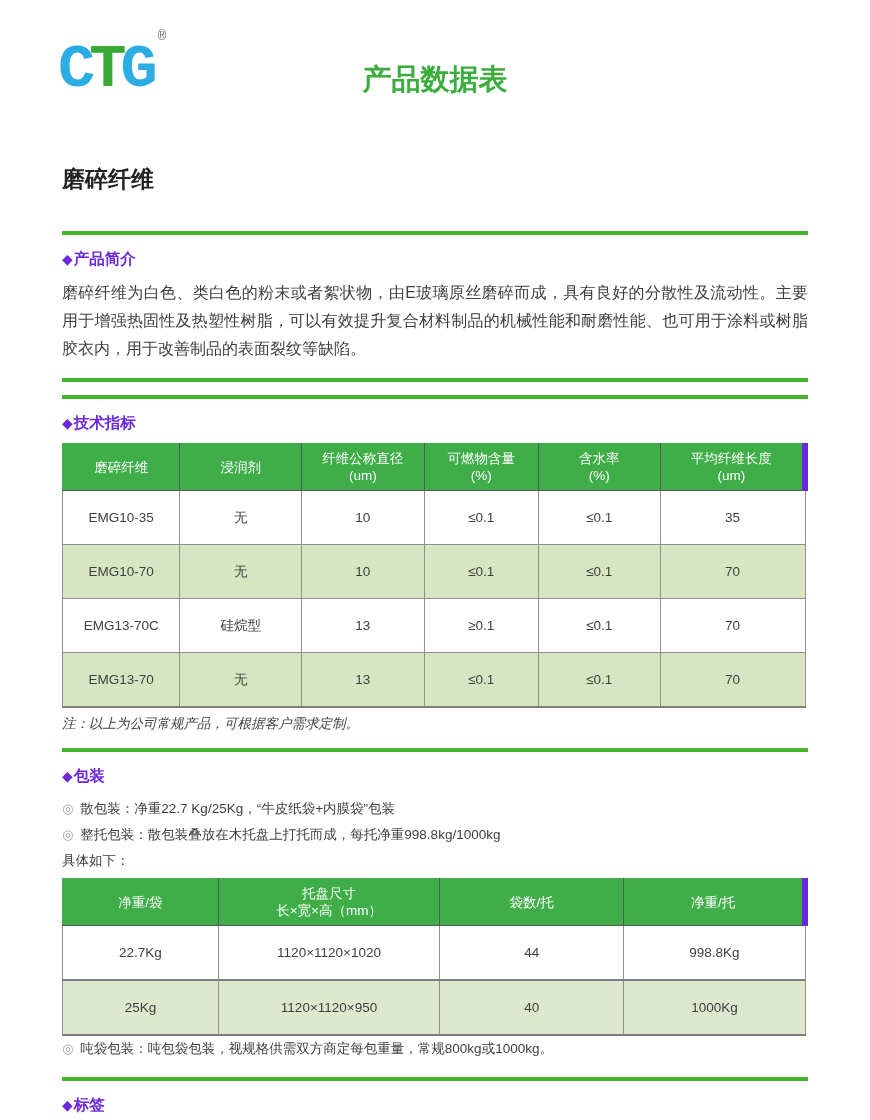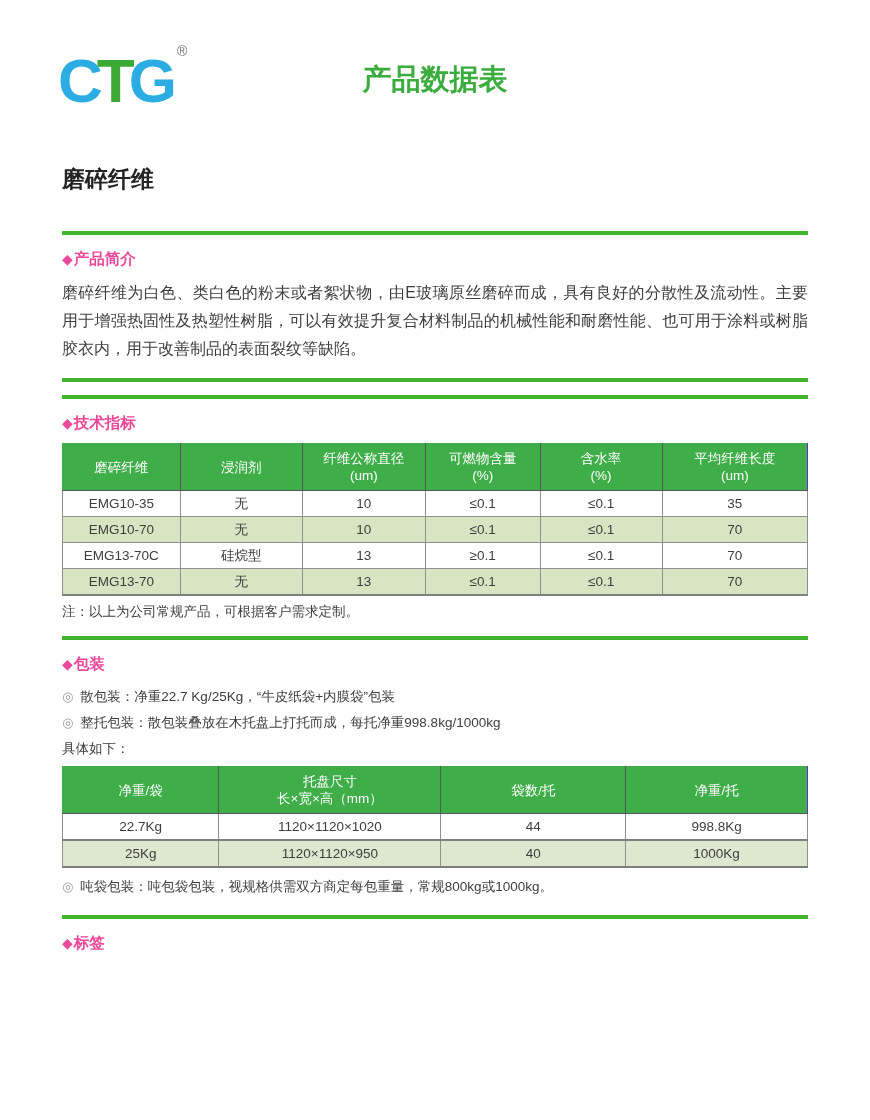--- a/index.html
+++ b/index.html
@@ -9,22 +9,22 @@
     background: #ffffff;
     font-family: "Liberation Sans", "DejaVu Sans", sans-serif;
     color: #3e3e3e;
     overflow: hidden;
   }
   .page { padding: 26px 62px 0 62px; }
 
   
   .doc-header { position: relative; height: 92px; }
   .logo {
-    position: absolute; left: -4px; top: 18px;
-    font-family: Liberation Sans, sans-serif;
+    position: absolute; left: -4px; top: 3px;
+    font-family: Liberation Mono, monospace;
     font-weight: bold; font-size: 62px; line-height: 1;
     letter-spacing: -6px;
   }
   .logo .lc { color: #2BACE2; }
   .logo .lt { color: #3AAA35; }
   .logo .reg {
     font-size: 14px; color: #6d6f71; font-weight: normal;
     letter-spacing: 0; vertical-align: 46px; margin-left: 6px;
   }
   .doc-title {
@@ -44,21 +44,21 @@
   .rule {
     border: none; height: 4px; margin: 0;
     background: #42B42E;
   }
 
   
   section { padding-top: 13px; }
   .section-heading {
     margin: 0 0 9px 0;
     font-size: 15.5px; font-weight: bold;
-    color: #ec4899; line-height: 22px;
+    color: #6d28d9; line-height: 22px;
   }
   .section-heading .diamond { margin-right: 1px; font-size: 14px; }
   .body-text {
     margin: 0 0 15px 0;
     font-size: 16px; line-height: 28px;
     text-align: justify; color: #3e3e3e;
   }
   .bullet-line {
     font-size: 13.5px; line-height: 26px; color: #3e3e3e;
   }
@@ -72,33 +72,33 @@
     font-size: 13.5px; table-layout: fixed;
     margin-top: 4px;
   }
   thead th {
     background: #3FAE49; color: #ffffff;
     font-weight: normal; padding: 6px 2px;
     line-height: 17px; border: 1px solid #55585a;
     border-top: 1px solid #3FAE49;
   }
   thead th:first-child { border-left: 1px solid #3FAE49; }
-  thead th:last-child { border-right: 1px solid #6d28d9; }
+  thead th:last-child { border-right: 6px solid #6d28d9; }
   thead .th-line { display: block; }
   tbody td {
     border: 1px solid #8f8f8f;
-    text-align: center; padding: 4px 2px;
+    text-align: center; padding: 18px 2px;
     line-height: 17px; color: #3e3e3e;
     background: #ffffff;
   }
   tbody tr:nth-child(even) td { background: #D7E5C2; }
   tbody tr:last-child td { border-bottom: 2px solid #7f7f7f; }
   .pack-table tbody tr:nth-child(even) td { background: #DDE8CF; border-top: 2px solid #7f7f7f; }
-  .table-note { margin: 7px 0 15px 0; font-size: 13.5px; color: #3e3e3e; }
-  .pack-table { margin-bottom: 6px; }
+  .table-note { margin: 7px 0 15px 0; font-size: 13.5px; color: #3e3e3e; font-style: italic; }
+  .pack-table { }
   .tech-table { margin-bottom: 0; }
   .after-table-gap { margin-bottom: 15px; }
   .pack-bullets { margin-bottom: 2px; }
 </style>
 </head>
 <body>
 
 <div class="page">
 
   <div class="doc-header">

